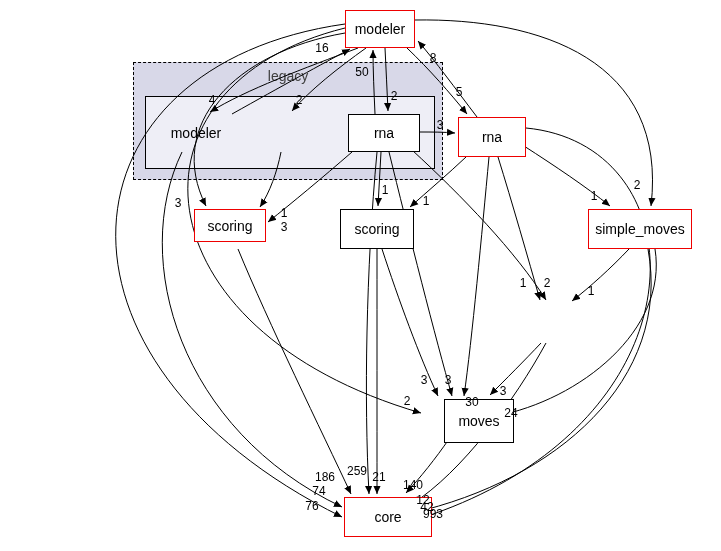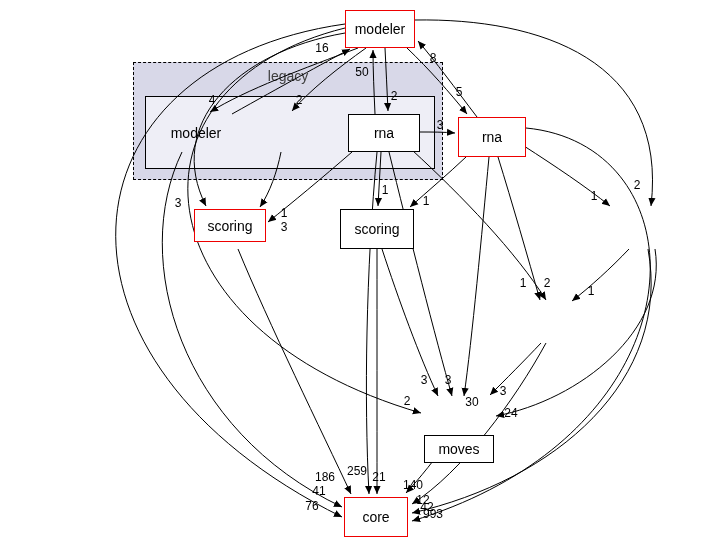--- a/index.html
+++ b/index.html
@@ -71,22 +71,23 @@
     <path class="edge" d="M648,249 C672,380 556,480 412,513"></path>
     <path class="edge" d="M526,128 C705,145 710,430 412,521"></path>
   </svg>
 
   <div class="node red" style="left:345px;top:10px;width:70px;height:38px;">modeler</div>
   <div class="node plain" style="left:152px;top:114px;width:88px;height:38px;">modeler</div>
   <div class="node" style="left:348px;top:114px;width:72px;height:38px;">rna</div>
   <div class="node red" style="left:458px;top:117px;width:68px;height:40px;">rna</div>
   <div class="node red" style="left:194px;top:209px;width:72px;height:33px;">scoring</div>
   <div class="node" style="left:340px;top:209px;width:74px;height:40px;">scoring</div>
-  <div class="node" style="left:424px;top:399px;width:70px;height:28px;margin-top:36px;">moves</div>
-  <div class="node red" style="left:344px;top:497px;width:64px;height:40px;">core</div>
+  <div class="node red" style="left:588px;top:209px;width:104px;height:40px;">simple_moves</div>
+  <div class="node" style="left:444px;top:399px;width:70px;height:44px;">moves</div>
+  <div class="node red" style="left:344px;top:497px;width:88px;height:40px;">core</div>
 
   <div class="elabel" style="left:212px;top:100px;">4</div>
   <div class="elabel" style="left:299px;top:100px;">2</div>
   <div class="elabel" style="left:394px;top:96px;">2</div>
   <div class="elabel" style="left:322px;top:48px;">16</div>
   <div class="elabel" style="left:362px;top:72px;">50</div>
   <div class="elabel" style="left:433px;top:58px;">8</div>
   <div class="elabel" style="left:459px;top:92px;">5</div>
   <div class="elabel" style="left:440px;top:125px;">3</div>
   <div class="elabel" style="left:178px;top:203px;">3</div>
@@ -99,21 +100,21 @@
   <div class="elabel" style="left:523px;top:283px;">1</div>
   <div class="elabel" style="left:547px;top:283px;">2</div>
   <div class="elabel" style="left:591px;top:291px;">1</div>
   <div class="elabel" style="left:424px;top:380px;">3</div>
   <div class="elabel" style="left:448px;top:380px;">3</div>
   <div class="elabel" style="left:472px;top:402px;">30</div>
   <div class="elabel" style="left:503px;top:391px;">3</div>
   <div class="elabel" style="left:511px;top:413px;">24</div>
   <div class="elabel" style="left:407px;top:401px;">2</div>
   <div class="elabel" style="left:325px;top:477px;">186</div>
-  <div class="elabel" style="left:319px;top:491px;">41</div>
+  <div class="elabel" style="left:319px;top:491px;">74</div>
   <div class="elabel" style="left:312px;top:506px;">76</div>
   <div class="elabel" style="left:357px;top:471px;">259</div>
   <div class="elabel" style="left:379px;top:477px;">21</div>
   <div class="elabel" style="left:413px;top:485px;">140</div>
   <div class="elabel" style="left:423px;top:500px;">12</div>
   <div class="elabel" style="left:427px;top:507px;">42</div>
   <div class="elabel" style="left:433px;top:514px;">993</div>
 
 </div>
 

